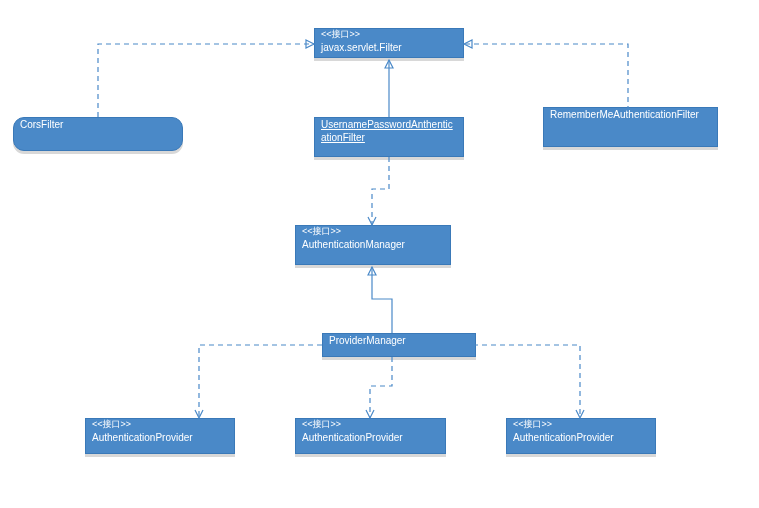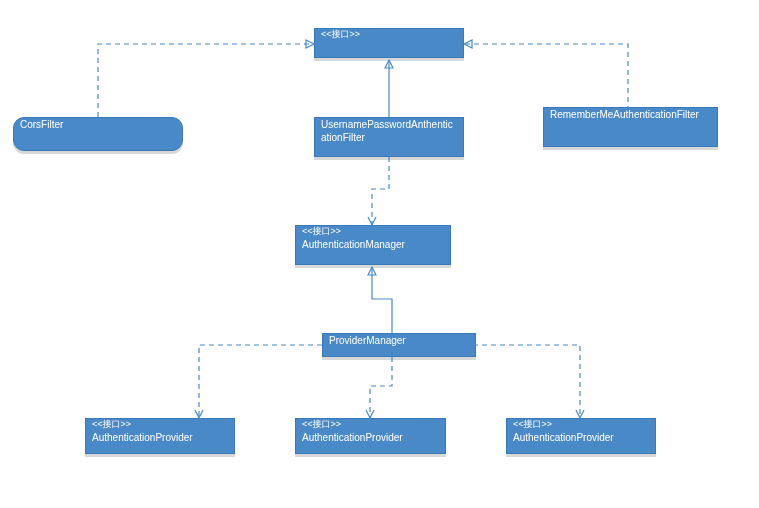--- a/index.html
+++ b/index.html
@@ -31,27 +31,28 @@
     top: 0;
     left: 0;
     pointer-events: none;
   }
 </style>
 </head>
 <body>
 
 <div class="box" style="left:314px; top:28px; width:150px; height:30px;">
   <div class="stereotype">&lt;&lt;接口&gt;&gt;</div>
+  <div>javax.servlet.Filter</div>
 </div>
 
 <div class="box" style="left:13px; top:117px; width:170px; height:34px;border-radius:11px;">
   <div>CorsFilter</div>
 </div>
 
-<div class="box" style="left:314px; top:117px; width:150px; height:40px;">
+<div class="box" style="left:314px; top:117px; width:150px; height:40px;text-decoration:underline;">
   <div>UsernamePasswordAnthenticationFilter</div>
 </div>
 
 <div class="box" style="left:543px; top:107px; width:175px; height:40px;">
   <div>RememberMeAuthenticationFilter</div>
 </div>
 
 <div class="box" style="left:295px; top:225px; width:156px; height:40px;">
   <div class="stereotype">&lt;&lt;接口&gt;&gt;</div>
   <div>AuthenticationManager</div>

